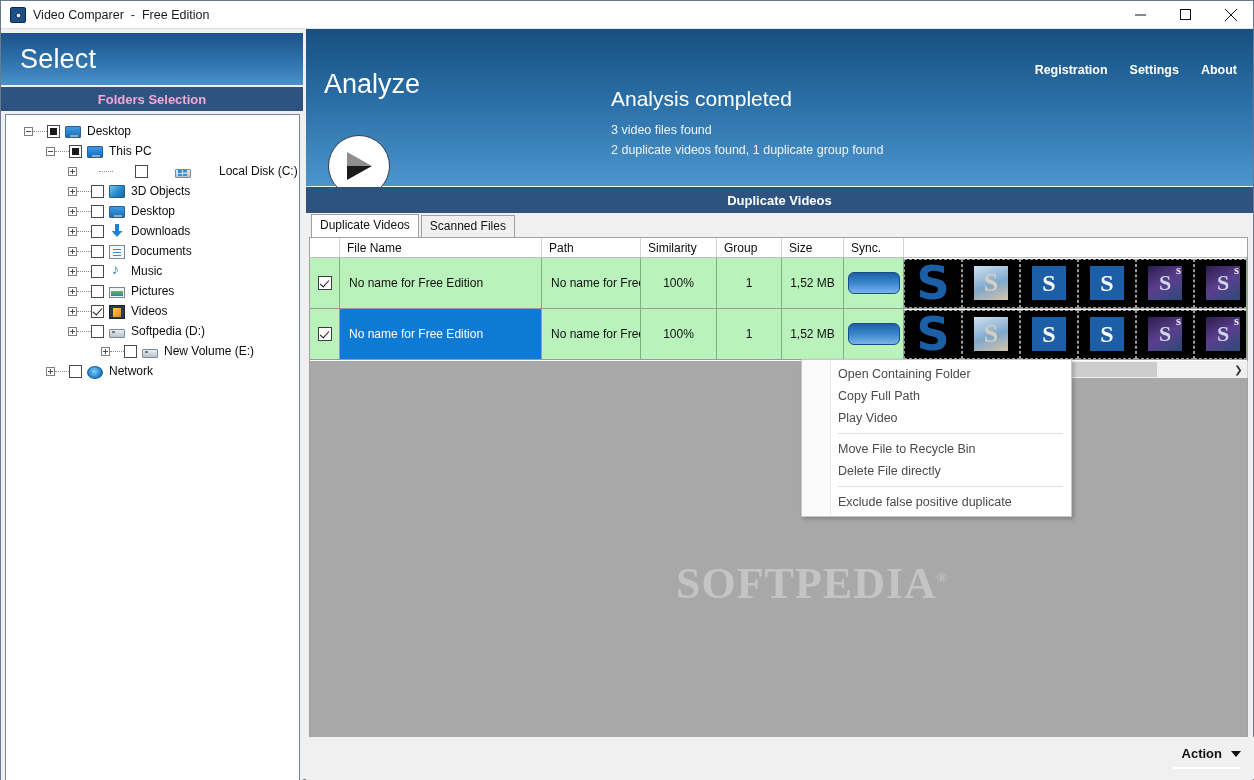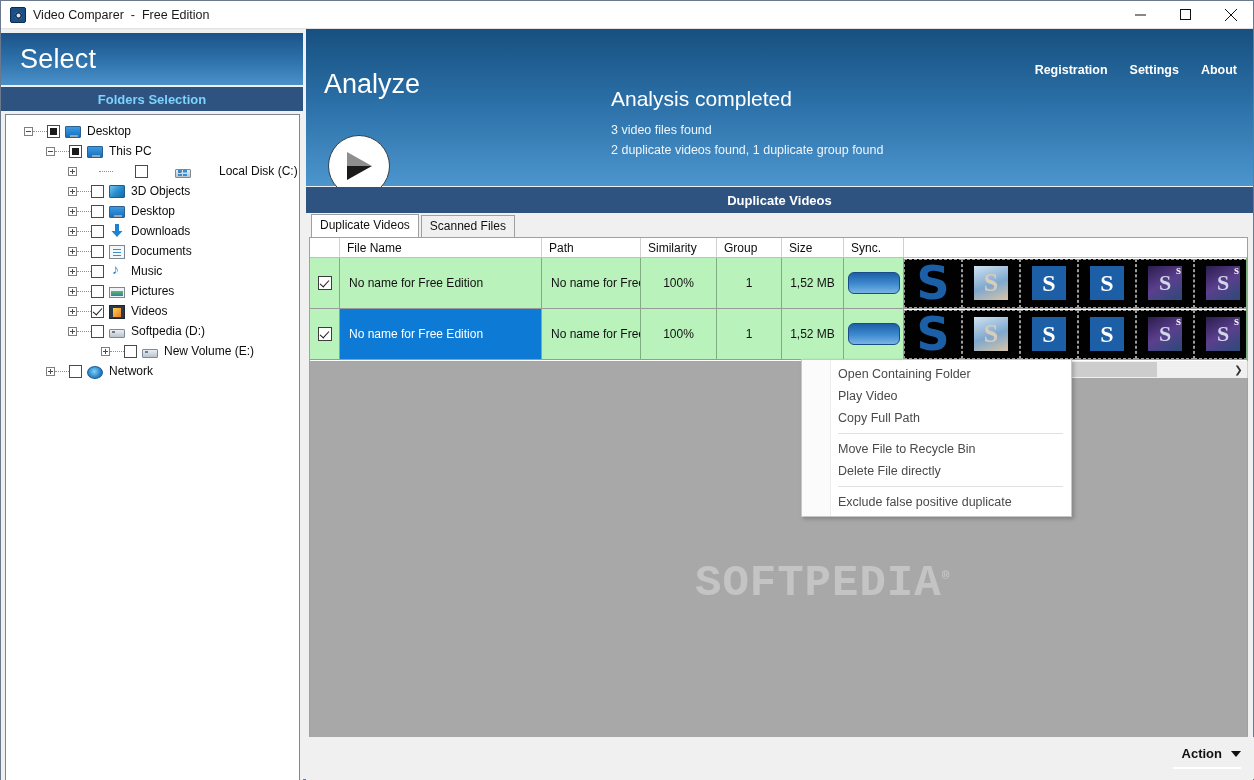--- a/index.html
+++ b/index.html
@@ -54,21 +54,21 @@
   }
   .select-header .lbl {
     color: #ffffff; font-size: 27px; font-weight: normal;
     margin-left: 19px; letter-spacing: 0.2px;
   }
   .folders-bar {
     position: absolute; left: 0; top: 54px; width: 302px; height: 24px;
     background: #2e5380;
     display: flex; align-items: center; justify-content: center;
   }
-  .folders-bar .lbl { color: #7dd3fc; font-size: 13px; font-weight: bold; }
+  .folders-bar .lbl { color: #f9a8d4; font-size: 13px; font-weight: bold; }
   .tree-box {
     position: absolute; left: 4px; top: 81px; width: 295px; height: 694px;
     background: #ffffff; border: 1px solid #7b8794;
     overflow: hidden; padding-top: 6px;
   }
 
   .tnode { display: flex; align-items: center; height: 20px; position: relative; }
   .tnode .expander {
     width: 9px; height: 9px; border: 1px solid #7f7f7f; background: #ffffff;
     position: relative; flex: none; cursor: default;
@@ -233,24 +233,24 @@
     width: 17px; height: 17px; display: flex; align-items: center; justify-content: center;
     font-size: 10px; color: #303030; cursor: default; background: #f0f0f0;
   }
   .hs-track { flex: 1; height: 17px; background: #f0f0f0; position: relative; }
   .hs-thumb { position: absolute; left: 0; top: 1px; width: 233px; height: 15px; background: #cdcdcd; }
 
   .empty-area { background: #a8a8a8; flex: 1; }
 
   
   .watermark {
-    position: absolute; left: 385px; top: 320px;
+    position: absolute; left: 366px; top: 320px;
     font-size: 44px; font-weight: bold; color: rgba(255,255,255,0.32);
     letter-spacing: 1px; pointer-events: none; user-select: none;
-    font-family: Liberation Mono, monospace;
+    font-family: Liberation Serif, serif;
   }
   .watermark .reg { font-size: 13px; vertical-align: super; }
 
   
   .ctxmenu {
     position: absolute; left: 495px; top: 330px; width: 271px;
     background: #ffffff; border: 1px solid #c6c6c6;
     box-shadow: 2px 2px 4px rgba(0,0,0,0.22);
     padding: 3px 0 3px 0; z-index: 50;
   }
@@ -547,22 +547,22 @@
             <div class="hs-track">
               <div class="hs-thumb"></div>
             </div>
             <div class="hs-arrow">❯</div>
           </div>
         </div>
     </div>
 
     <div class="ctxmenu" id="ctxmenu">
         <div class="ctxitem">Open Containing Folder</div>
+        <div class="ctxitem">Copy Full Path</div>
         <div class="ctxitem">Play Video</div>
-        <div class="ctxitem">Copy Full Path</div>
         <div class="ctxsep"></div>
         <div class="ctxitem">Move File to Recycle Bin</div>
         <div class="ctxitem">Delete File directly</div>
         <div class="ctxsep"></div>
         <div class="ctxitem">Exclude false positive duplicate</div>
       </div>
 
   </div>
 
   <div class="footer">

